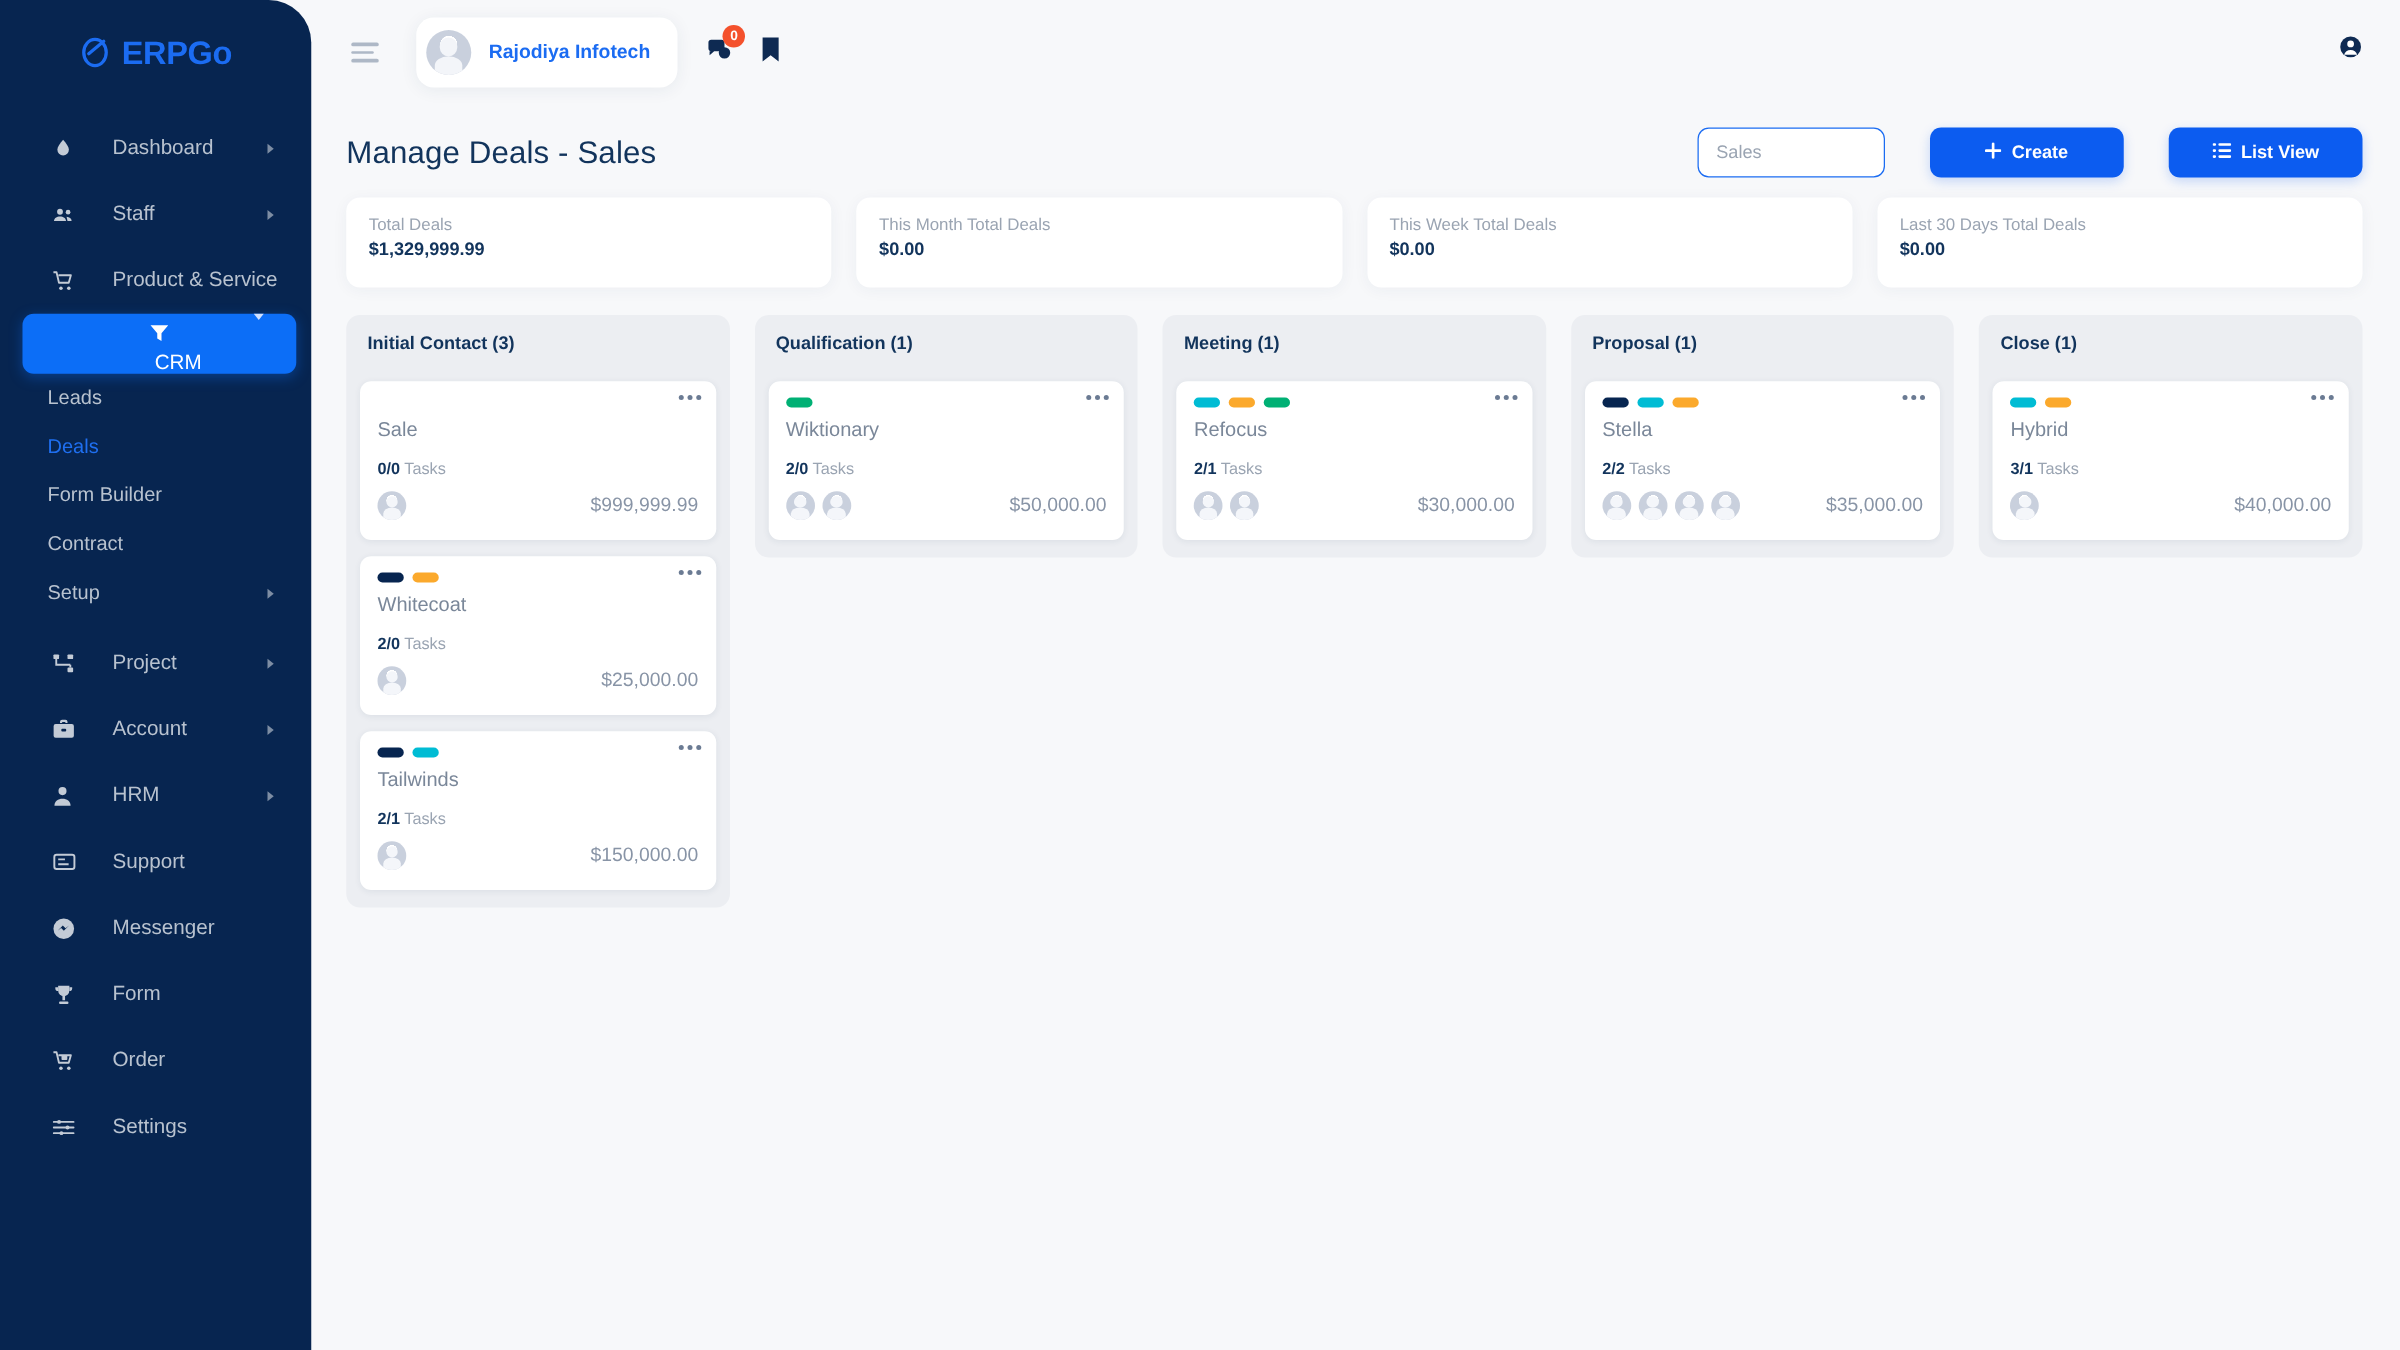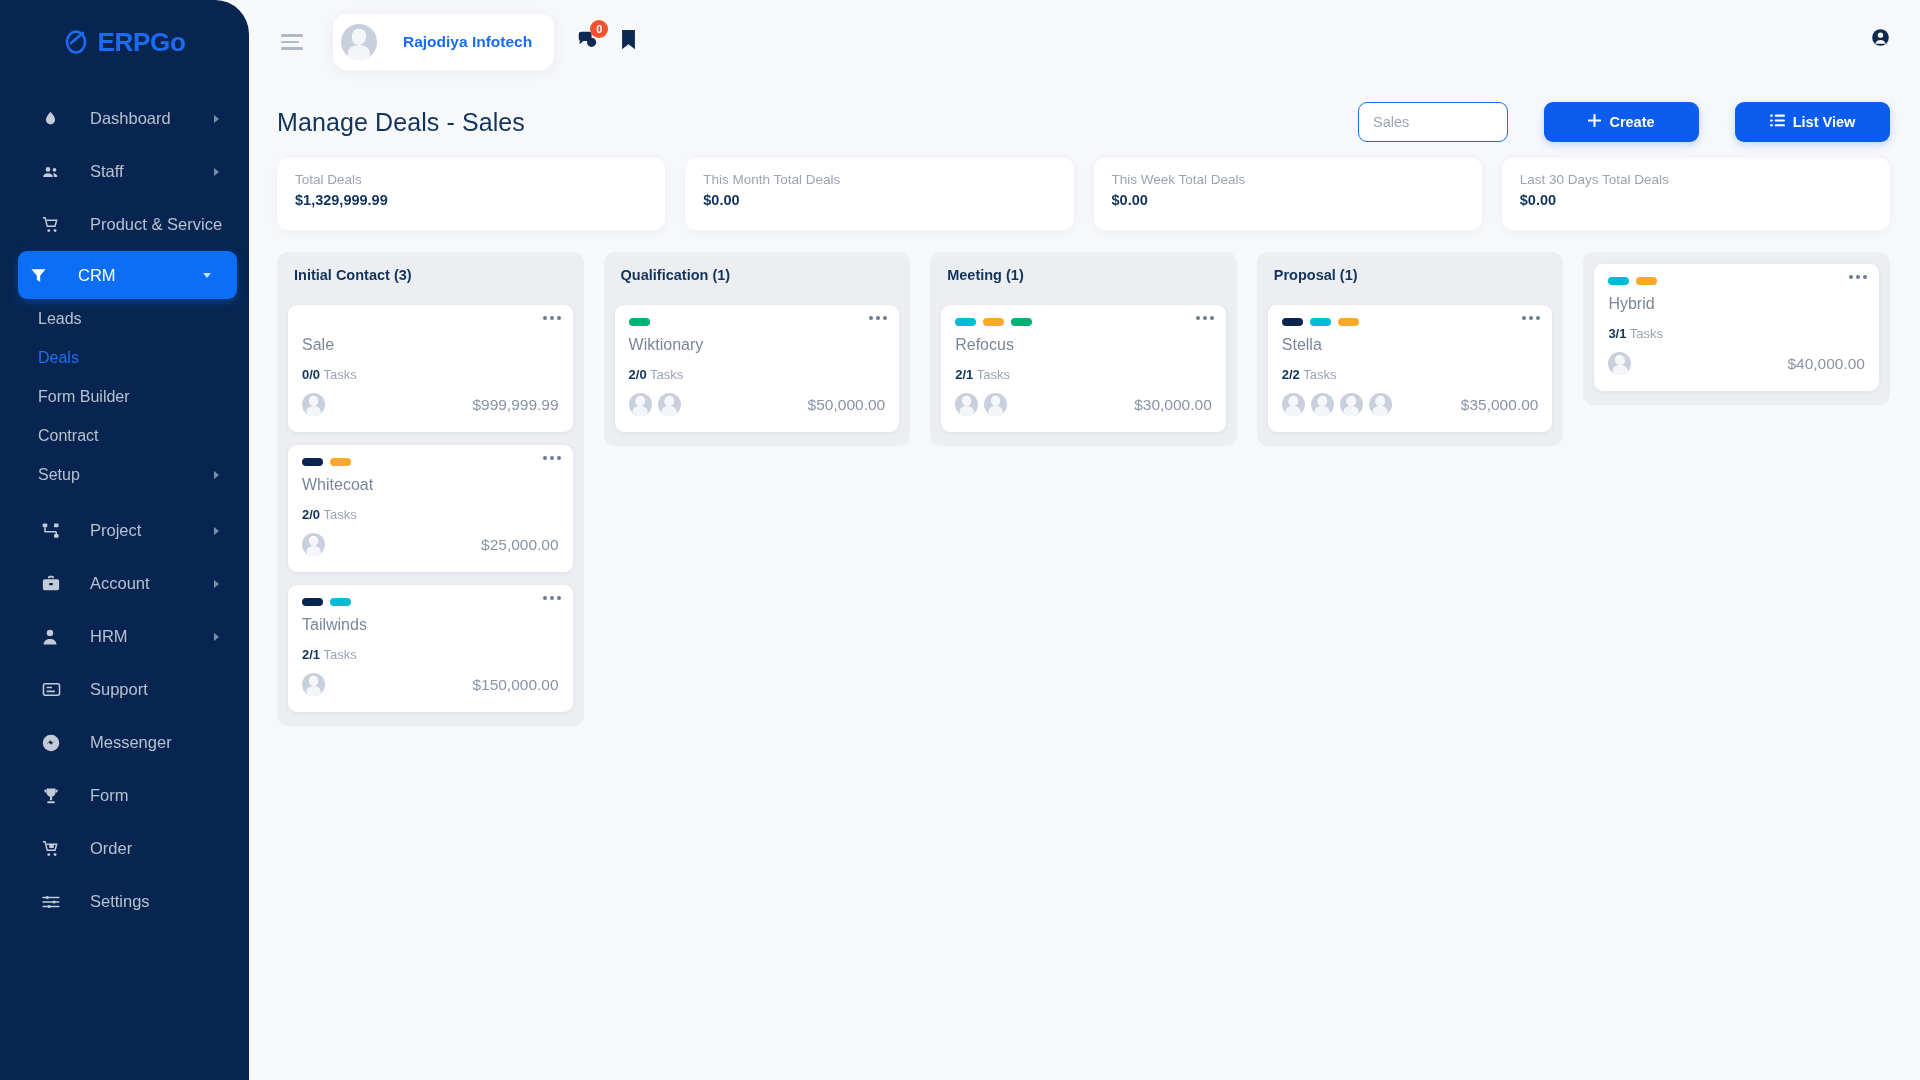--- a/index.html
+++ b/index.html
@@ -62,20 +62,21 @@
     border-bottom:4px solid transparent;
   }
   .nav-item.active {
     background:#0c6ef7;
     color:#ffffff;
     border-radius:9px;
     margin:0 12px 0 18px;
     padding-left:12px;
     height:48px;
     box-shadow:0 3px 10px rgba(12,110,247,.35);
+    flex-direction:column;
   }
   .nav-item.active .ic { color:#fff; }
   .nav-item.active .arrow {
     border:none;
     width:0;height:0;
     border-top:5px solid #cfe0ff;
     border-left:4px solid transparent;
     border-right:4px solid transparent;
     right:26px;
   }
@@ -138,21 +139,21 @@
     content:""; position:absolute; left:50%; top:18%;
     width:40%; height:40%; transform:translateX(-50%);
     background:#f3f5f9; border-radius:50%;
   }
   .avatar::after{
     content:""; position:absolute; left:50%; bottom:0;
     width:62%; height:42%; transform:translateX(-50%);
     background:#f3f5f9; border-radius:50% 50% 0 0;
   }
   .userchip .uname {
-    margin-left:26px;
+    margin-left:14px;
     color:#1b6cf2; font-size:15.5px; font-weight:bold;
   }
   .topicons { display:flex; align-items:center; gap:22px; margin-left:22px; }
   .chat-wrap { position:relative; cursor:pointer; }
   .badge {
     position:absolute; top:-9px; right:-10px;
     background:#f4512c; color:#fff;
     font-size:11px; font-weight:bold;
     min-width:18px; height:18px; line-height:18px;
     text-align:center; border-radius:9px; padding:0 4px;
@@ -639,20 +640,21 @@
                 <span class="av-sm"></span>
                 <span class="av-sm"></span>
                 <span class="av-sm"></span>
                 <span class="av-sm"></span>
               </div>
               <span class="amount">$35,000.00</span>
             </div>
           </div>
         </div>
         <div class="col">
+          <div class="col-title">Close (1)</div>
           <div class="card">
             <div class="tags">
               <span class="tag" style="background:#00bcd4"></span>
               <span class="tag" style="background:#fba92c"></span>
             </div>
             <span class="dots">
               <i></i>
               <i></i>
               <i></i>
             </span>

